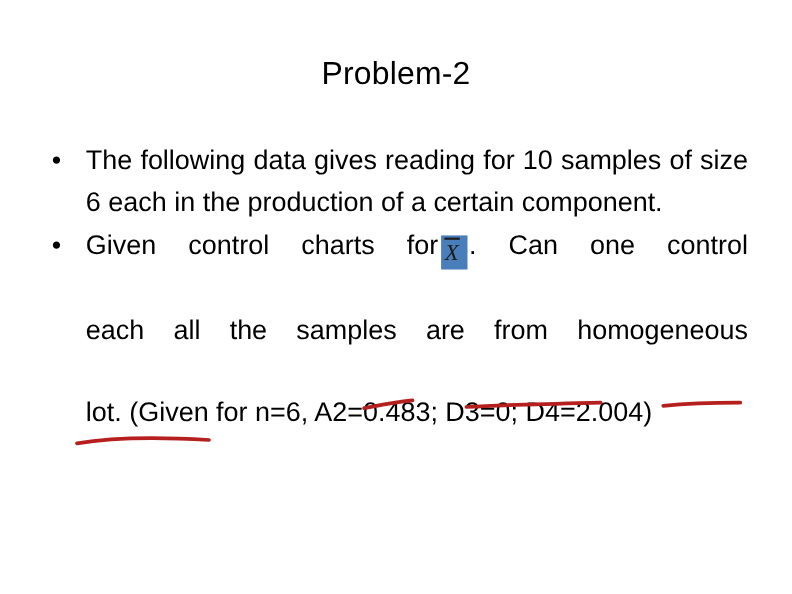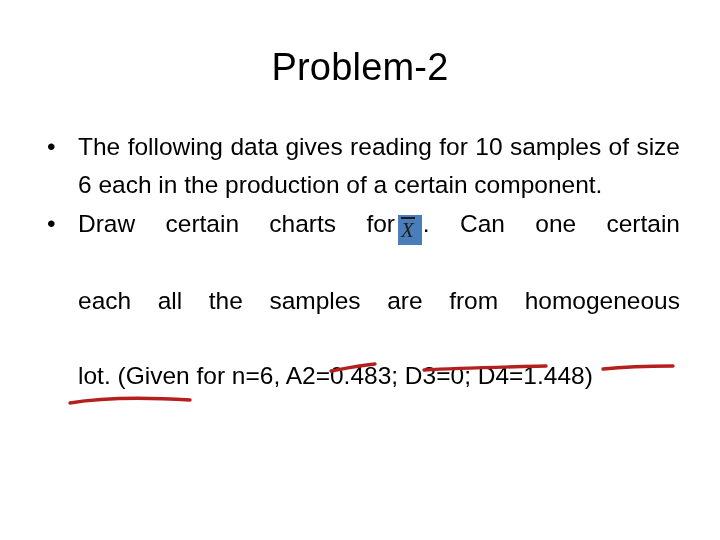--- a/index.html
+++ b/index.html
@@ -22,21 +22,21 @@
     background: #ffffff;
   }
 
   
   .slide-title {
     position: absolute;
     left: 0;
     top: 46px;
     width: 720px;
     text-align: center;
-    font-size: 38px;
+    font-size: 29px;
     line-height: 42px;
     font-weight: 400;
     letter-spacing: 0.2px;
     color: #000000;
     white-space: nowrap;
   }
 
   
   .body-block {
     position: absolute;
@@ -131,21 +131,21 @@
   <div class="body-block">
 
     <div class="bullet-item">
       <span class="bullet-dot">•</span>
       <span class="bullet-text">The following data gives reading for 10 samples of size 6 each in the production of a certain component.</span>
     </div>
 
     <div class="bullet-item">
       <span class="bullet-dot">•</span>
       <span class="bullet-text">
-        <span>Draw  certain  charts  for</span><span class="xbar-object"><span class="xbar-glyph">X</span></span><span>.  Can  one  certain</span><span class="justify-stretch"></span><span>each  all  the  samples  are  from  homogeneous</span><span class="justify-stretch"></span><span>lot. (Given for n=6, A2=0.483; D3=0; D4=1.448)</span>
+        <span>Given  control  charts  for</span><span class="xbar-object"><span class="xbar-glyph">X</span></span><span>.  Can  one  control</span><span class="justify-stretch"></span><span>each  all  the  samples  are  from  homogeneous</span><span class="justify-stretch"></span><span>lot. (Given for n=6, A2=0.483; D3=0; D4=2.004)</span>
       </span>
     </div>
 
   </div>
 
   <svg class="ink-layer" viewBox="0 0 720 540" width="720" height="540">
     <path d="M331,371 C342,369 356,366 375,364" fill="none" stroke="#b5201f" stroke-width="3.4" stroke-linecap="round"></path>
     <path d="M424,370 C460,368 505,367 546,366" fill="none" stroke="#b5201f" stroke-width="3.4" stroke-linecap="round"></path>
     <path d="M603,369 C622,367 650,366 673,366" fill="none" stroke="#b5201f" stroke-width="3.4" stroke-linecap="round"></path>
     <path d="M70,403 C100,398 140,397 190,400" fill="none" stroke="#b5201f" stroke-width="3.4" stroke-linecap="round"></path>

